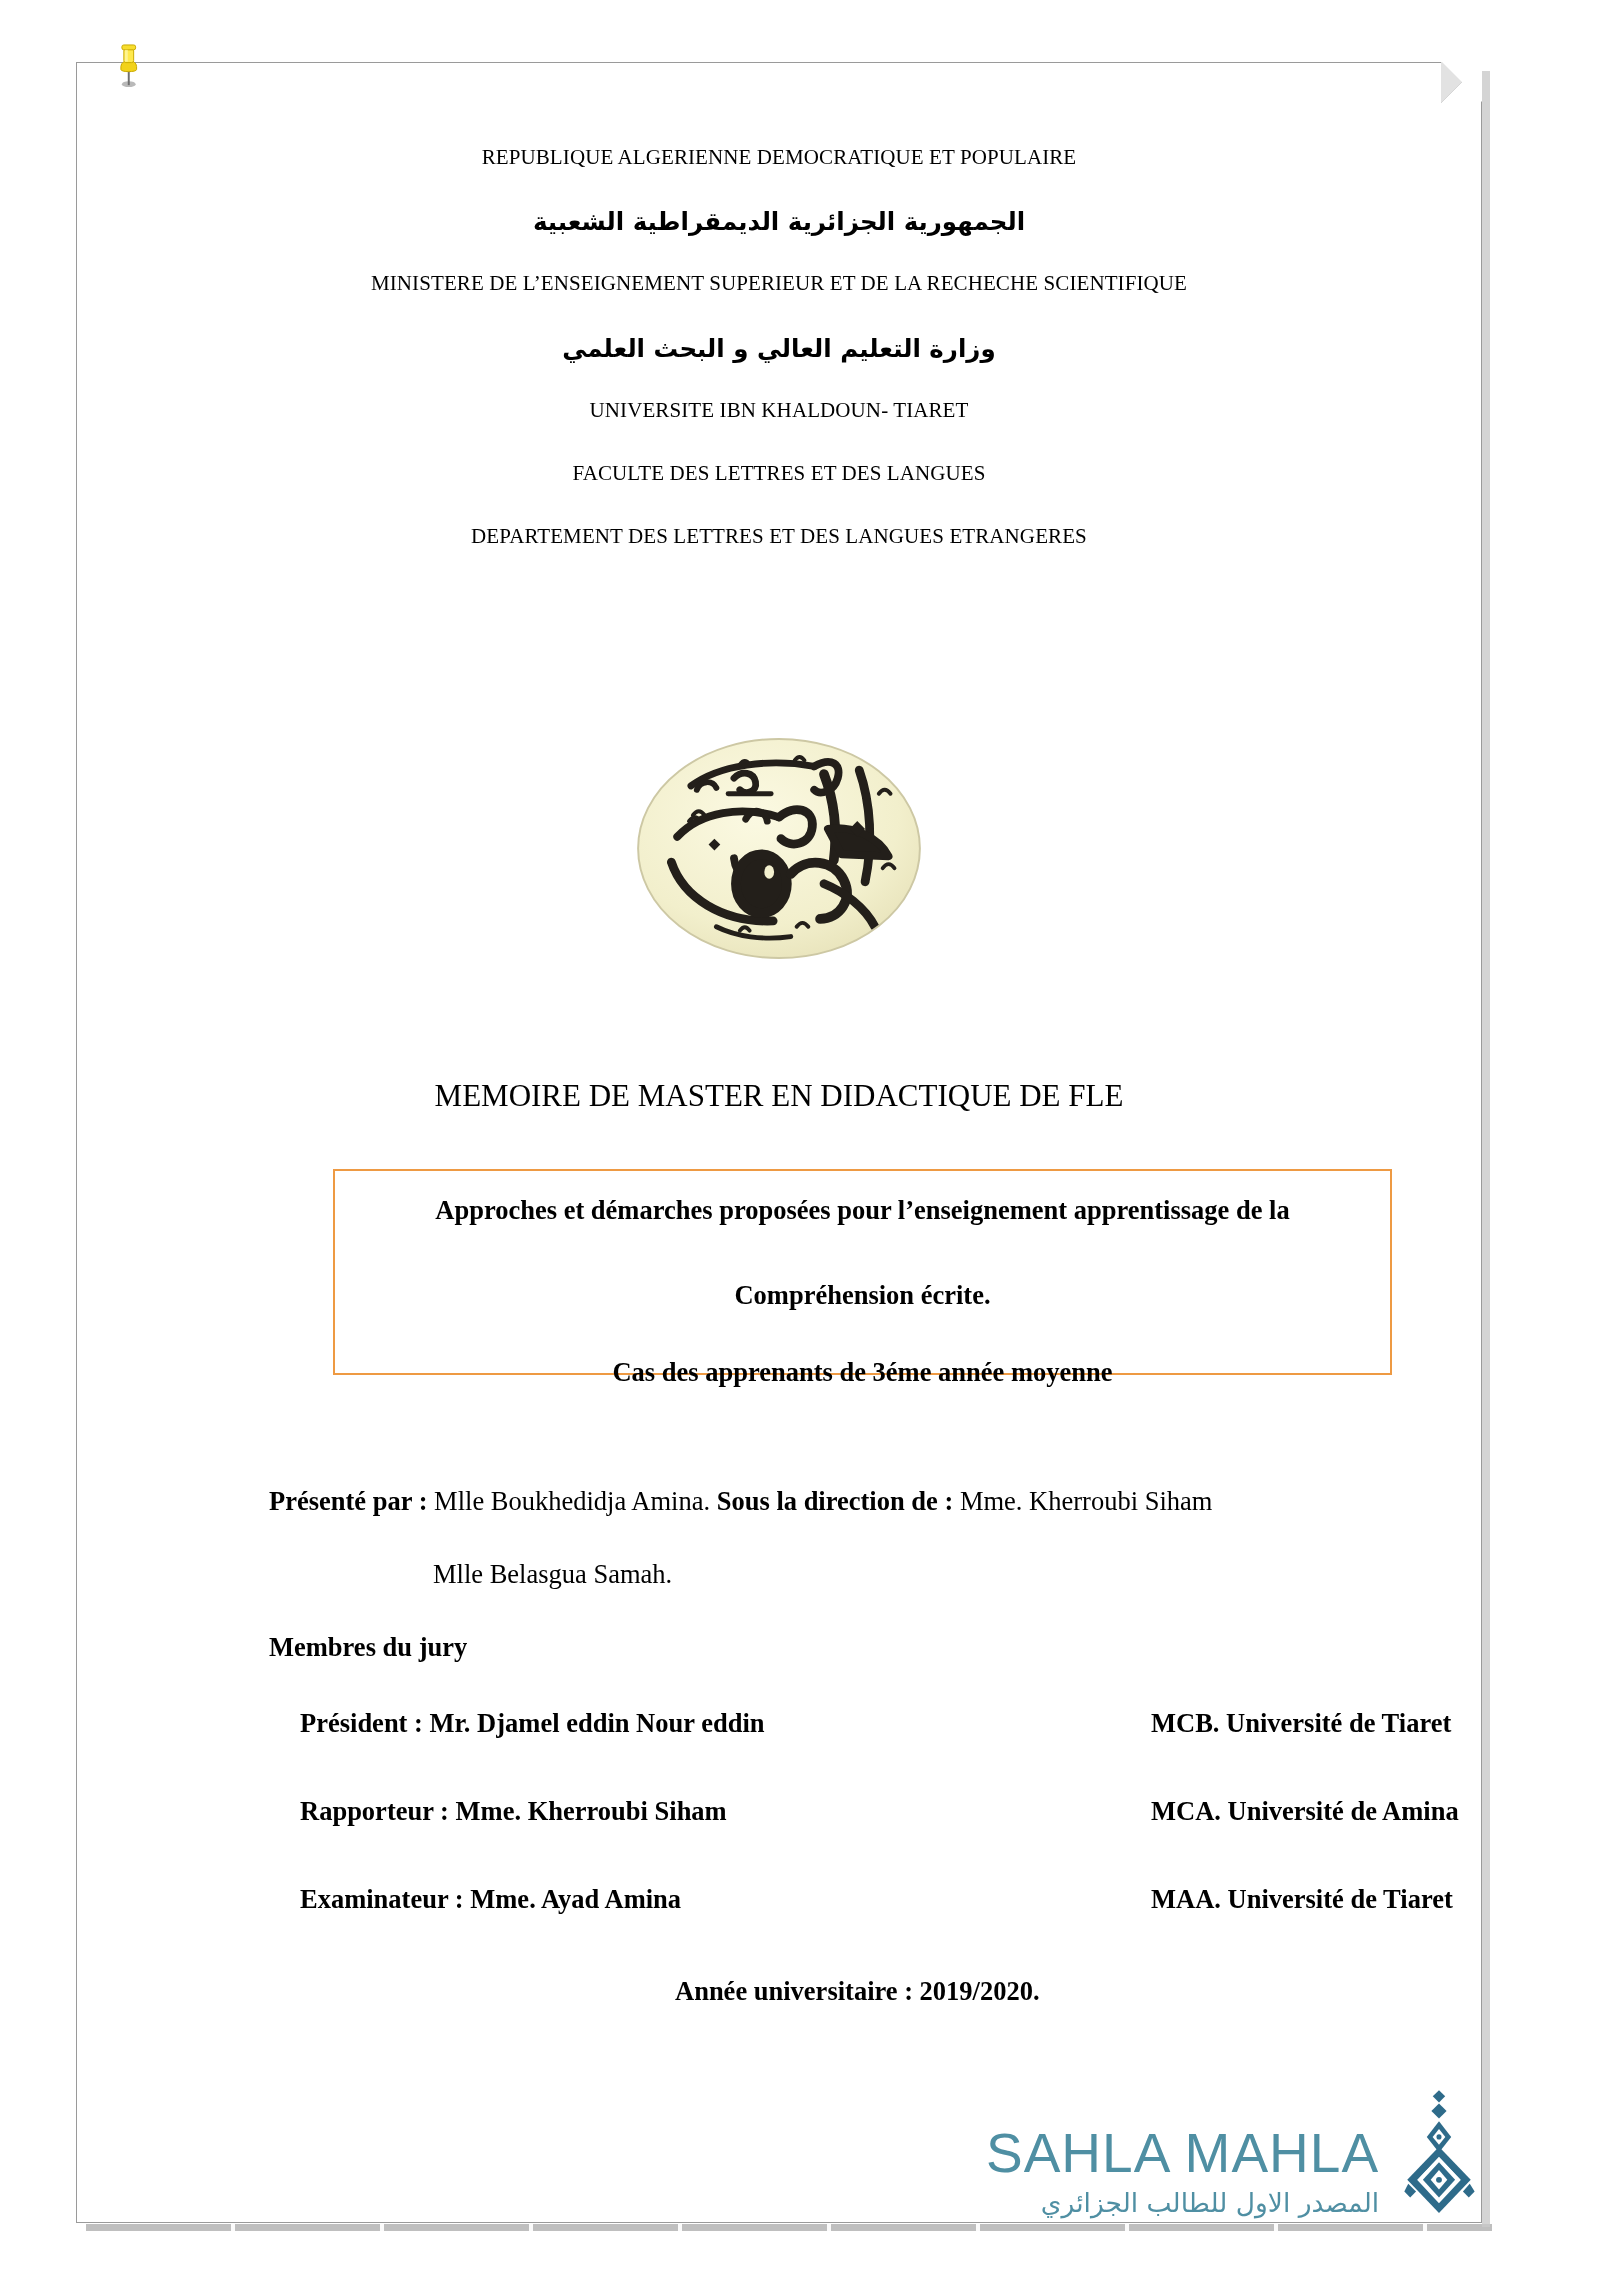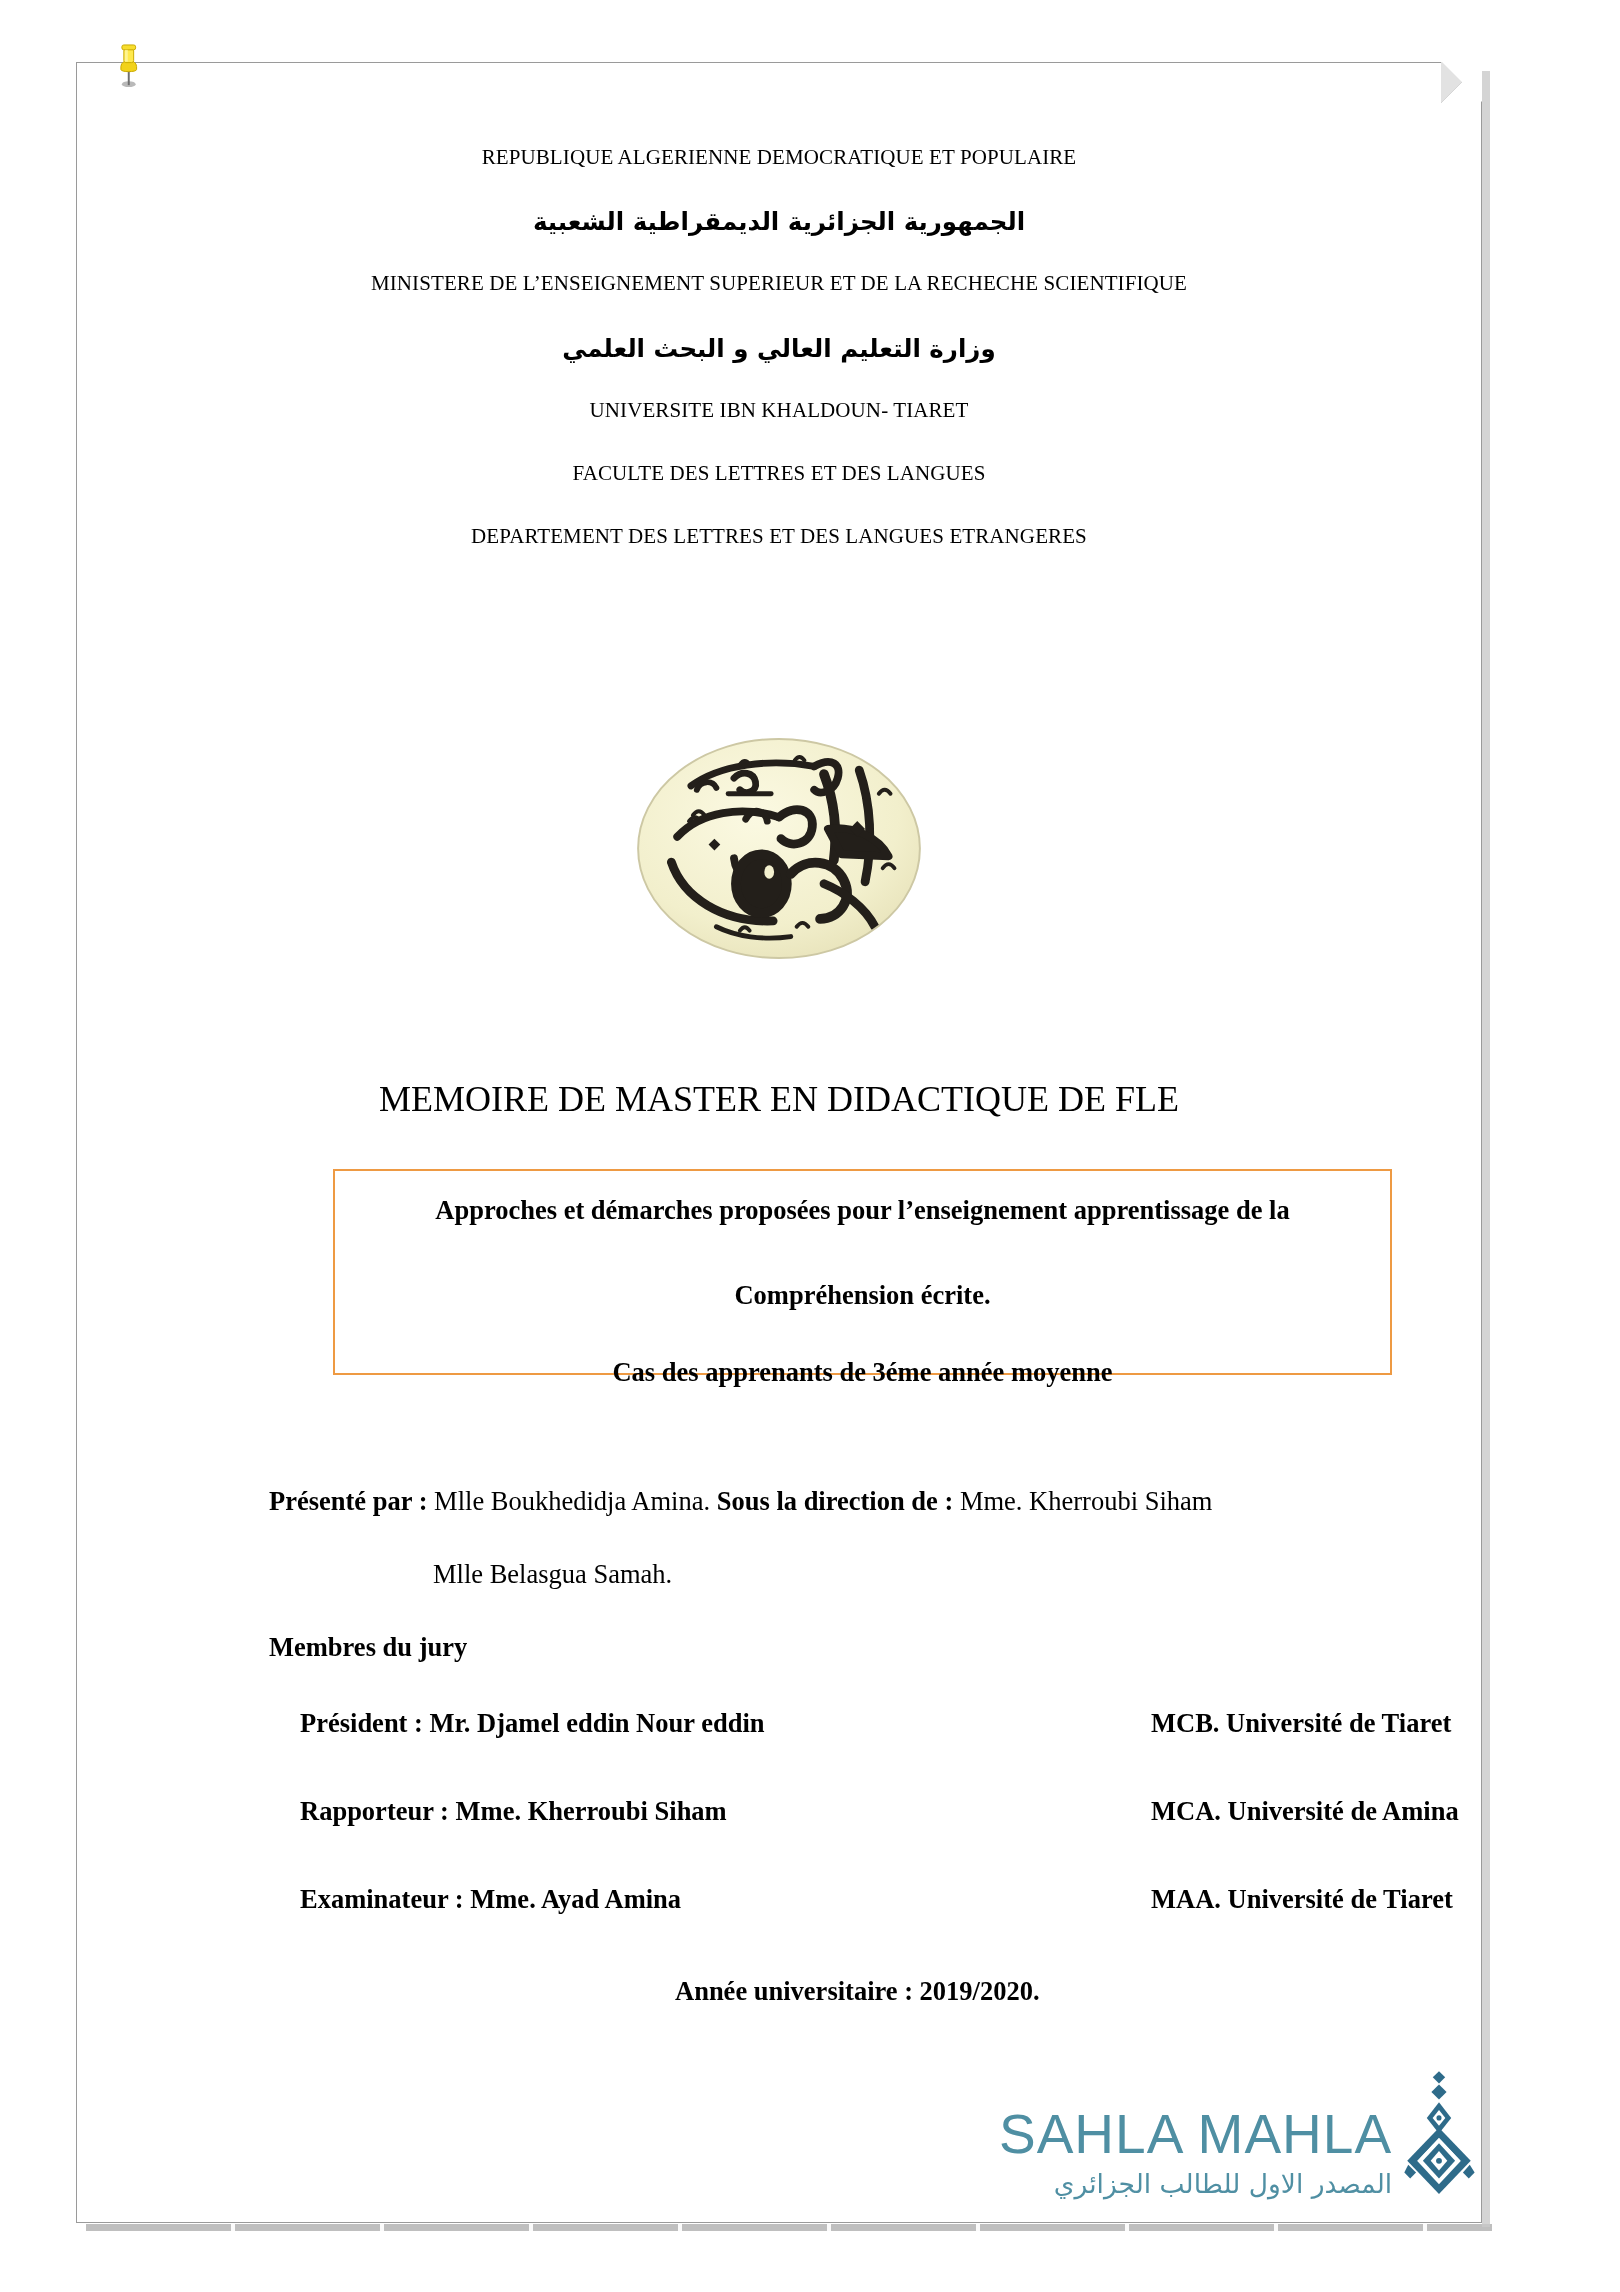--- a/index.html
+++ b/index.html
@@ -129,21 +129,21 @@
   }
   #seal {
     display: inline-block;
   }
 
   #memoire-line {
     position: absolute;
     left: 0; width: 100%;
     top: 1015px;
     text-align: center;
-    font-size: 36px;
+    font-size: 31px;
     white-space: nowrap;
   }
 
   
   #title-box {
     position: absolute;
     left: 256px;
     top: 1106px;
     width: 1059px;
     height: 206px;
@@ -195,24 +195,24 @@
     top: 1913px;
     font-size: 26.5px;
     font-weight: bold;
     white-space: nowrap;
   }
 
   
   #watermark {
     position: absolute;
     right: 5.9px;
-    bottom: 20px;
+    bottom: 1px;
     display: flex;
     align-items: flex-end;
-    gap: 10px;
+    gap: 23px;
   }
   #watermark .wm-text { text-align: right; }
   #wm-title {
     font-family: "Liberation Sans", "DejaVu Sans", sans-serif;
     font-size: 55px;
     letter-spacing: 1px;
     color: #4f8fa3;
     line-height: 1;
   }
   #wm-sub {

